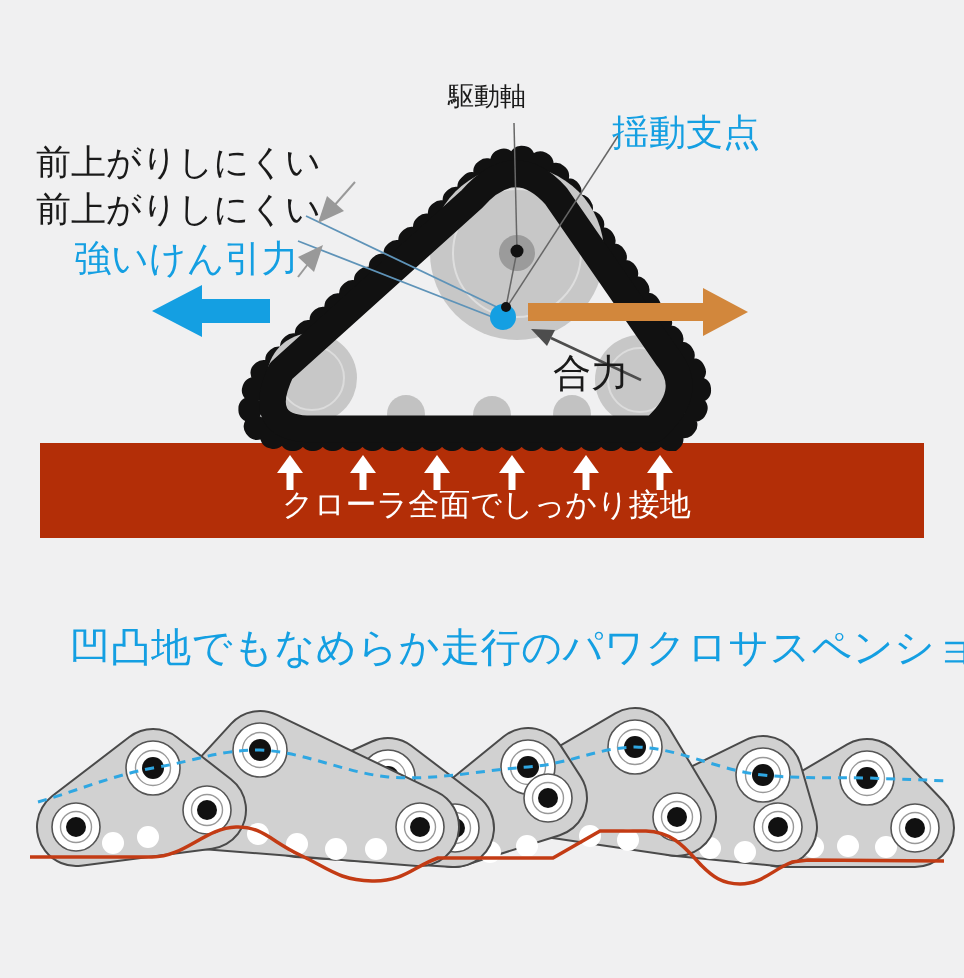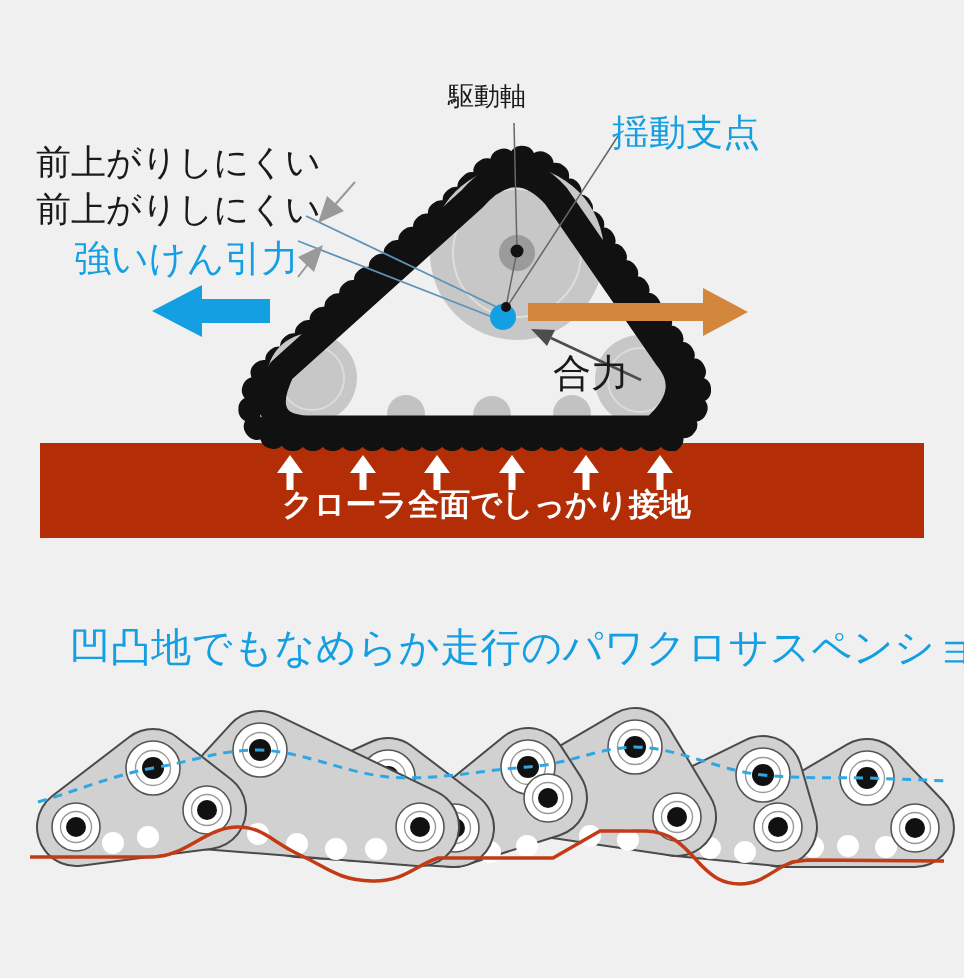--- a/index.html
+++ b/index.html
@@ -8,21 +8,21 @@
   .stage svg{position:absolute;left:0;top:0;}
   .lbl{position:absolute;white-space:nowrap;color:#1a1a1a;font-weight:500;line-height:1.15;}
   .lbl.blue{color:#149fe2;}
   .lbl.white{color:#ffffff;}
   .note{font-size:35px;}
   .traction{font-size:37px;left:74px;top:238px;}
   .drive-shaft{font-size:26px;left:448px;top:82px;}
   .pivot{font-size:37px;left:612px;top:92px;margin-top:20px;}
   .resistance{font-size:34px;left:757px;top:290px;}
   .resultant{font-size:38px;left:526px;top:352px;margin-left:27px;}
-  .ground-label{font-size:31px;left:282px;top:487px;font-weight:700;}
+  .ground-label{font-size:31px;left:282px;top:487px;font-weight:400;}
   .heading{font-size:40px;left:70px;top:624px;letter-spacing:.5px;font-weight:500;}
 </style>
 </head>
 <body>
 
 <div class="stage">
 
 <svg width="964" height="978" viewBox="0 0 964 978">
   <defs>
     <path id="trackline" d="M 472,199 Q 515,150 556,196 L 668,358 Q 696,392 654,429 L 312,429 Q 254,429 281,371 Z"></path>

